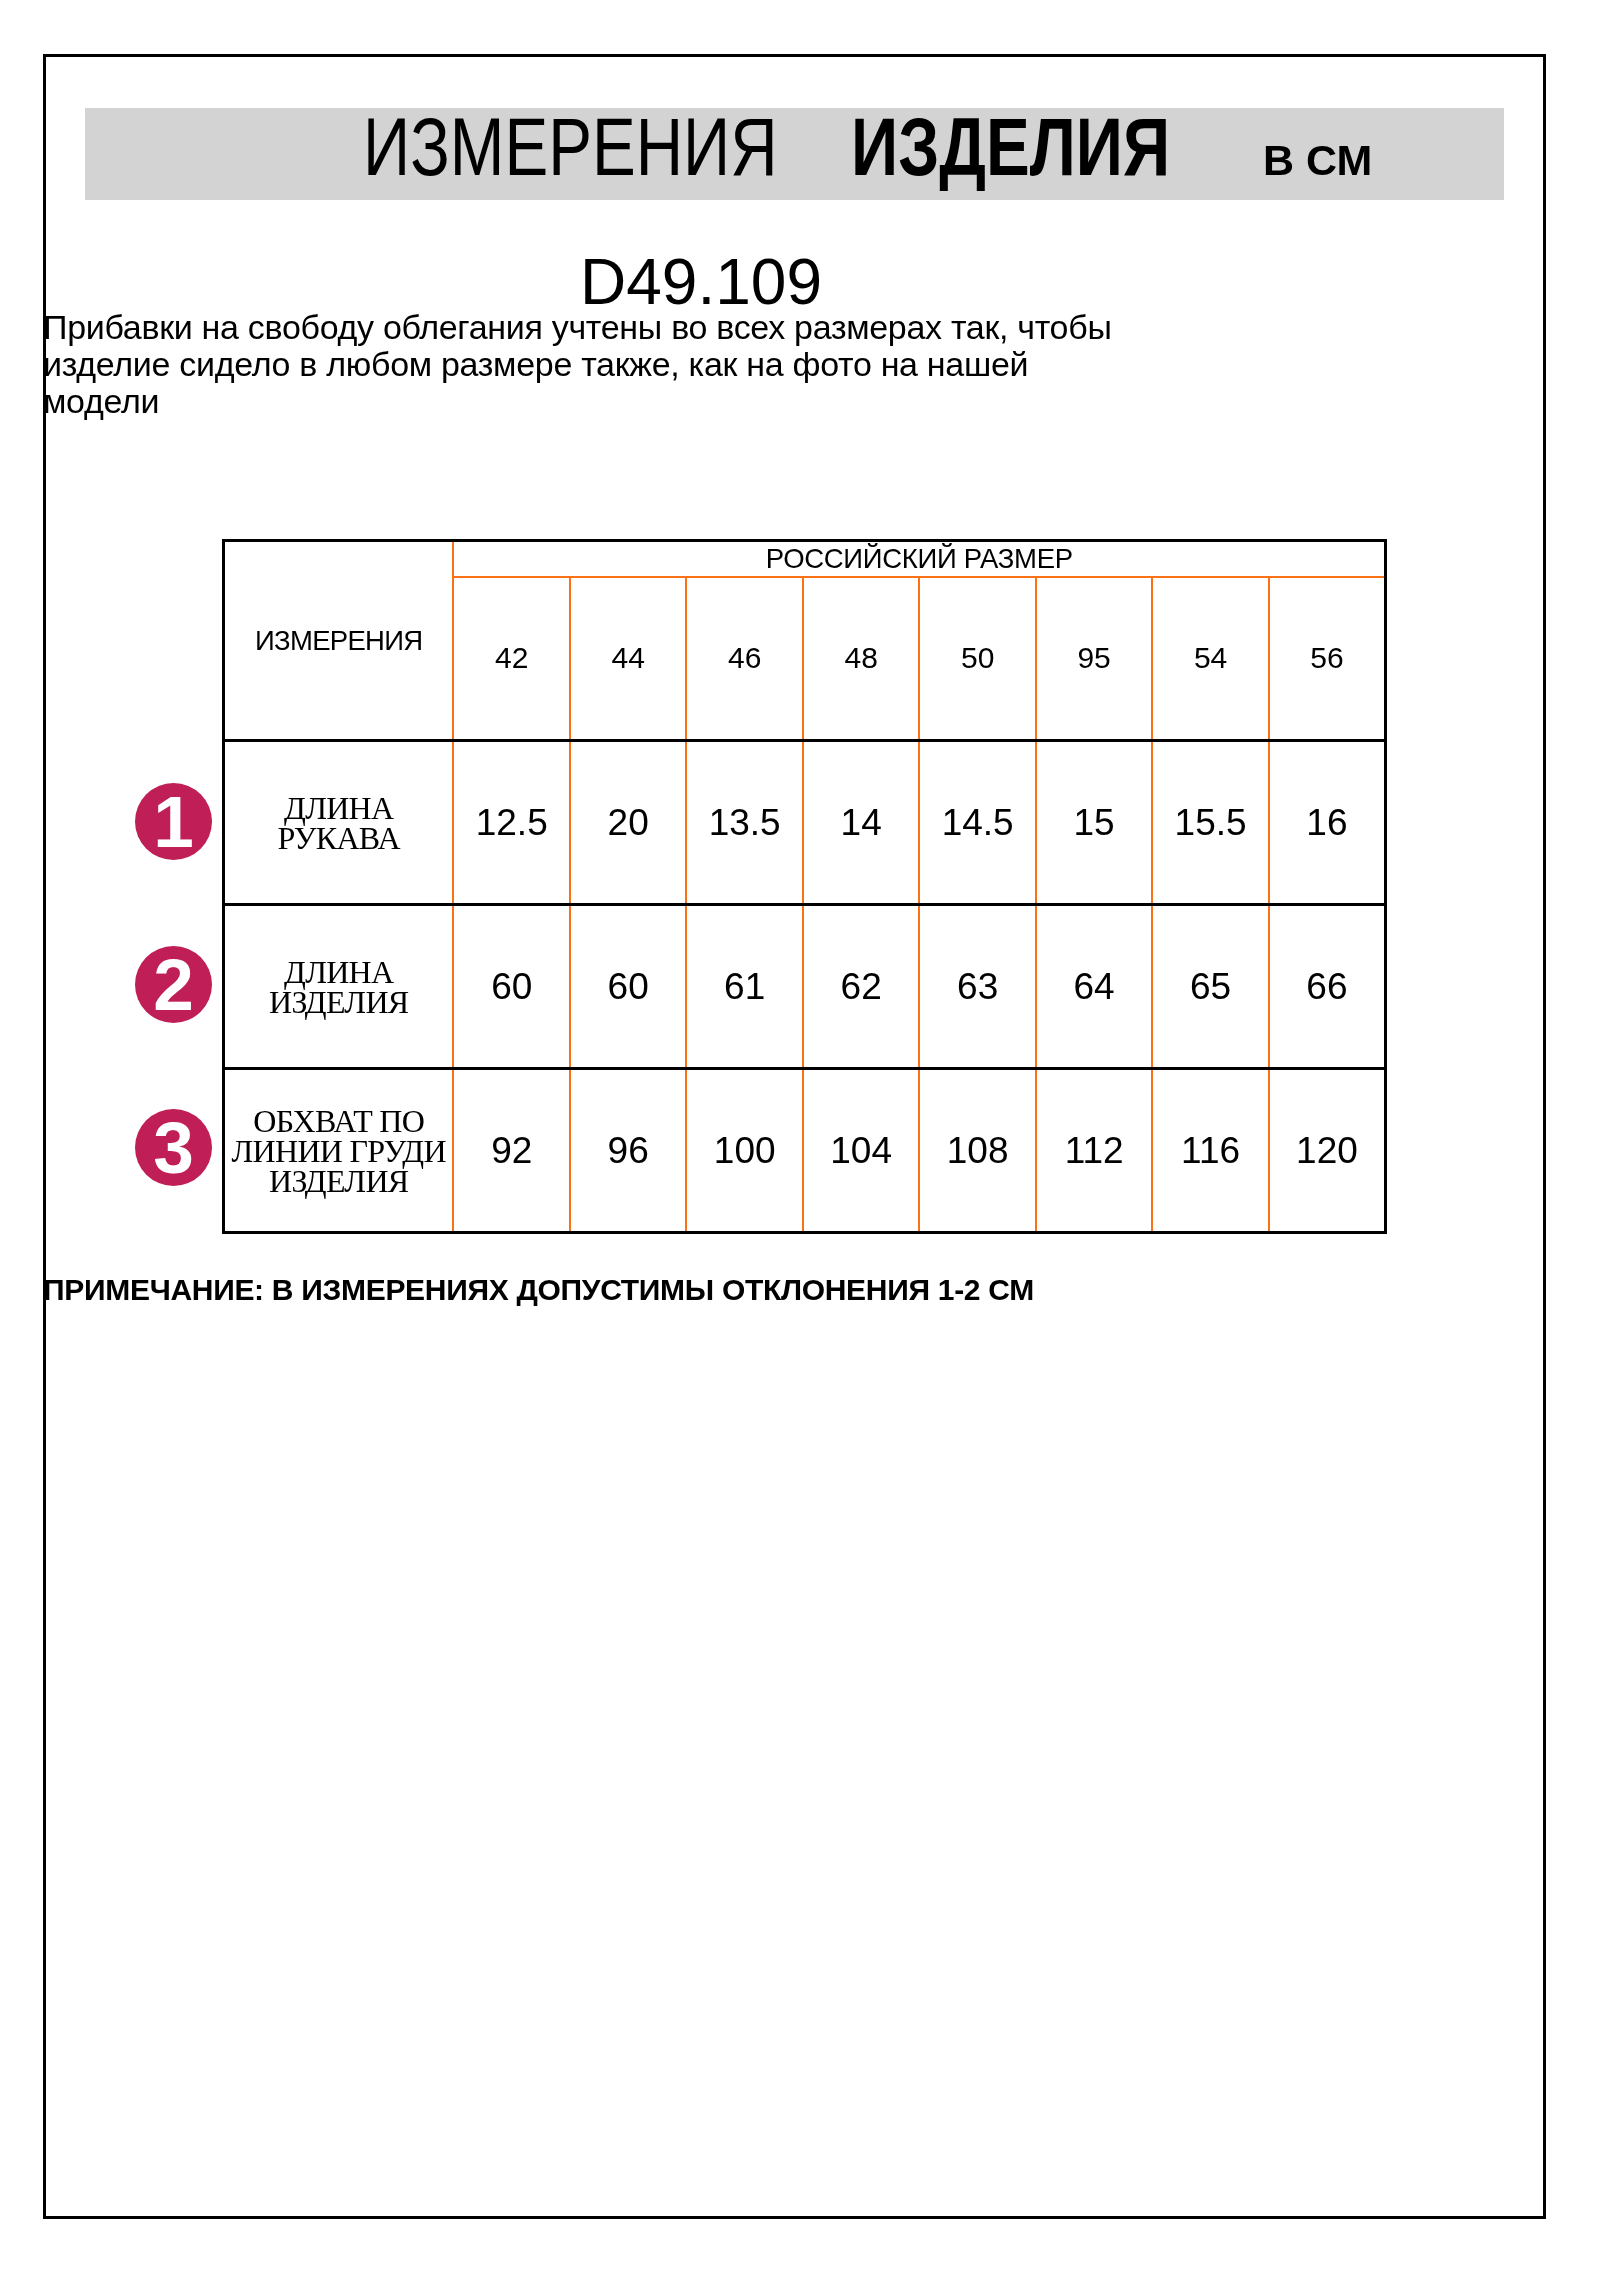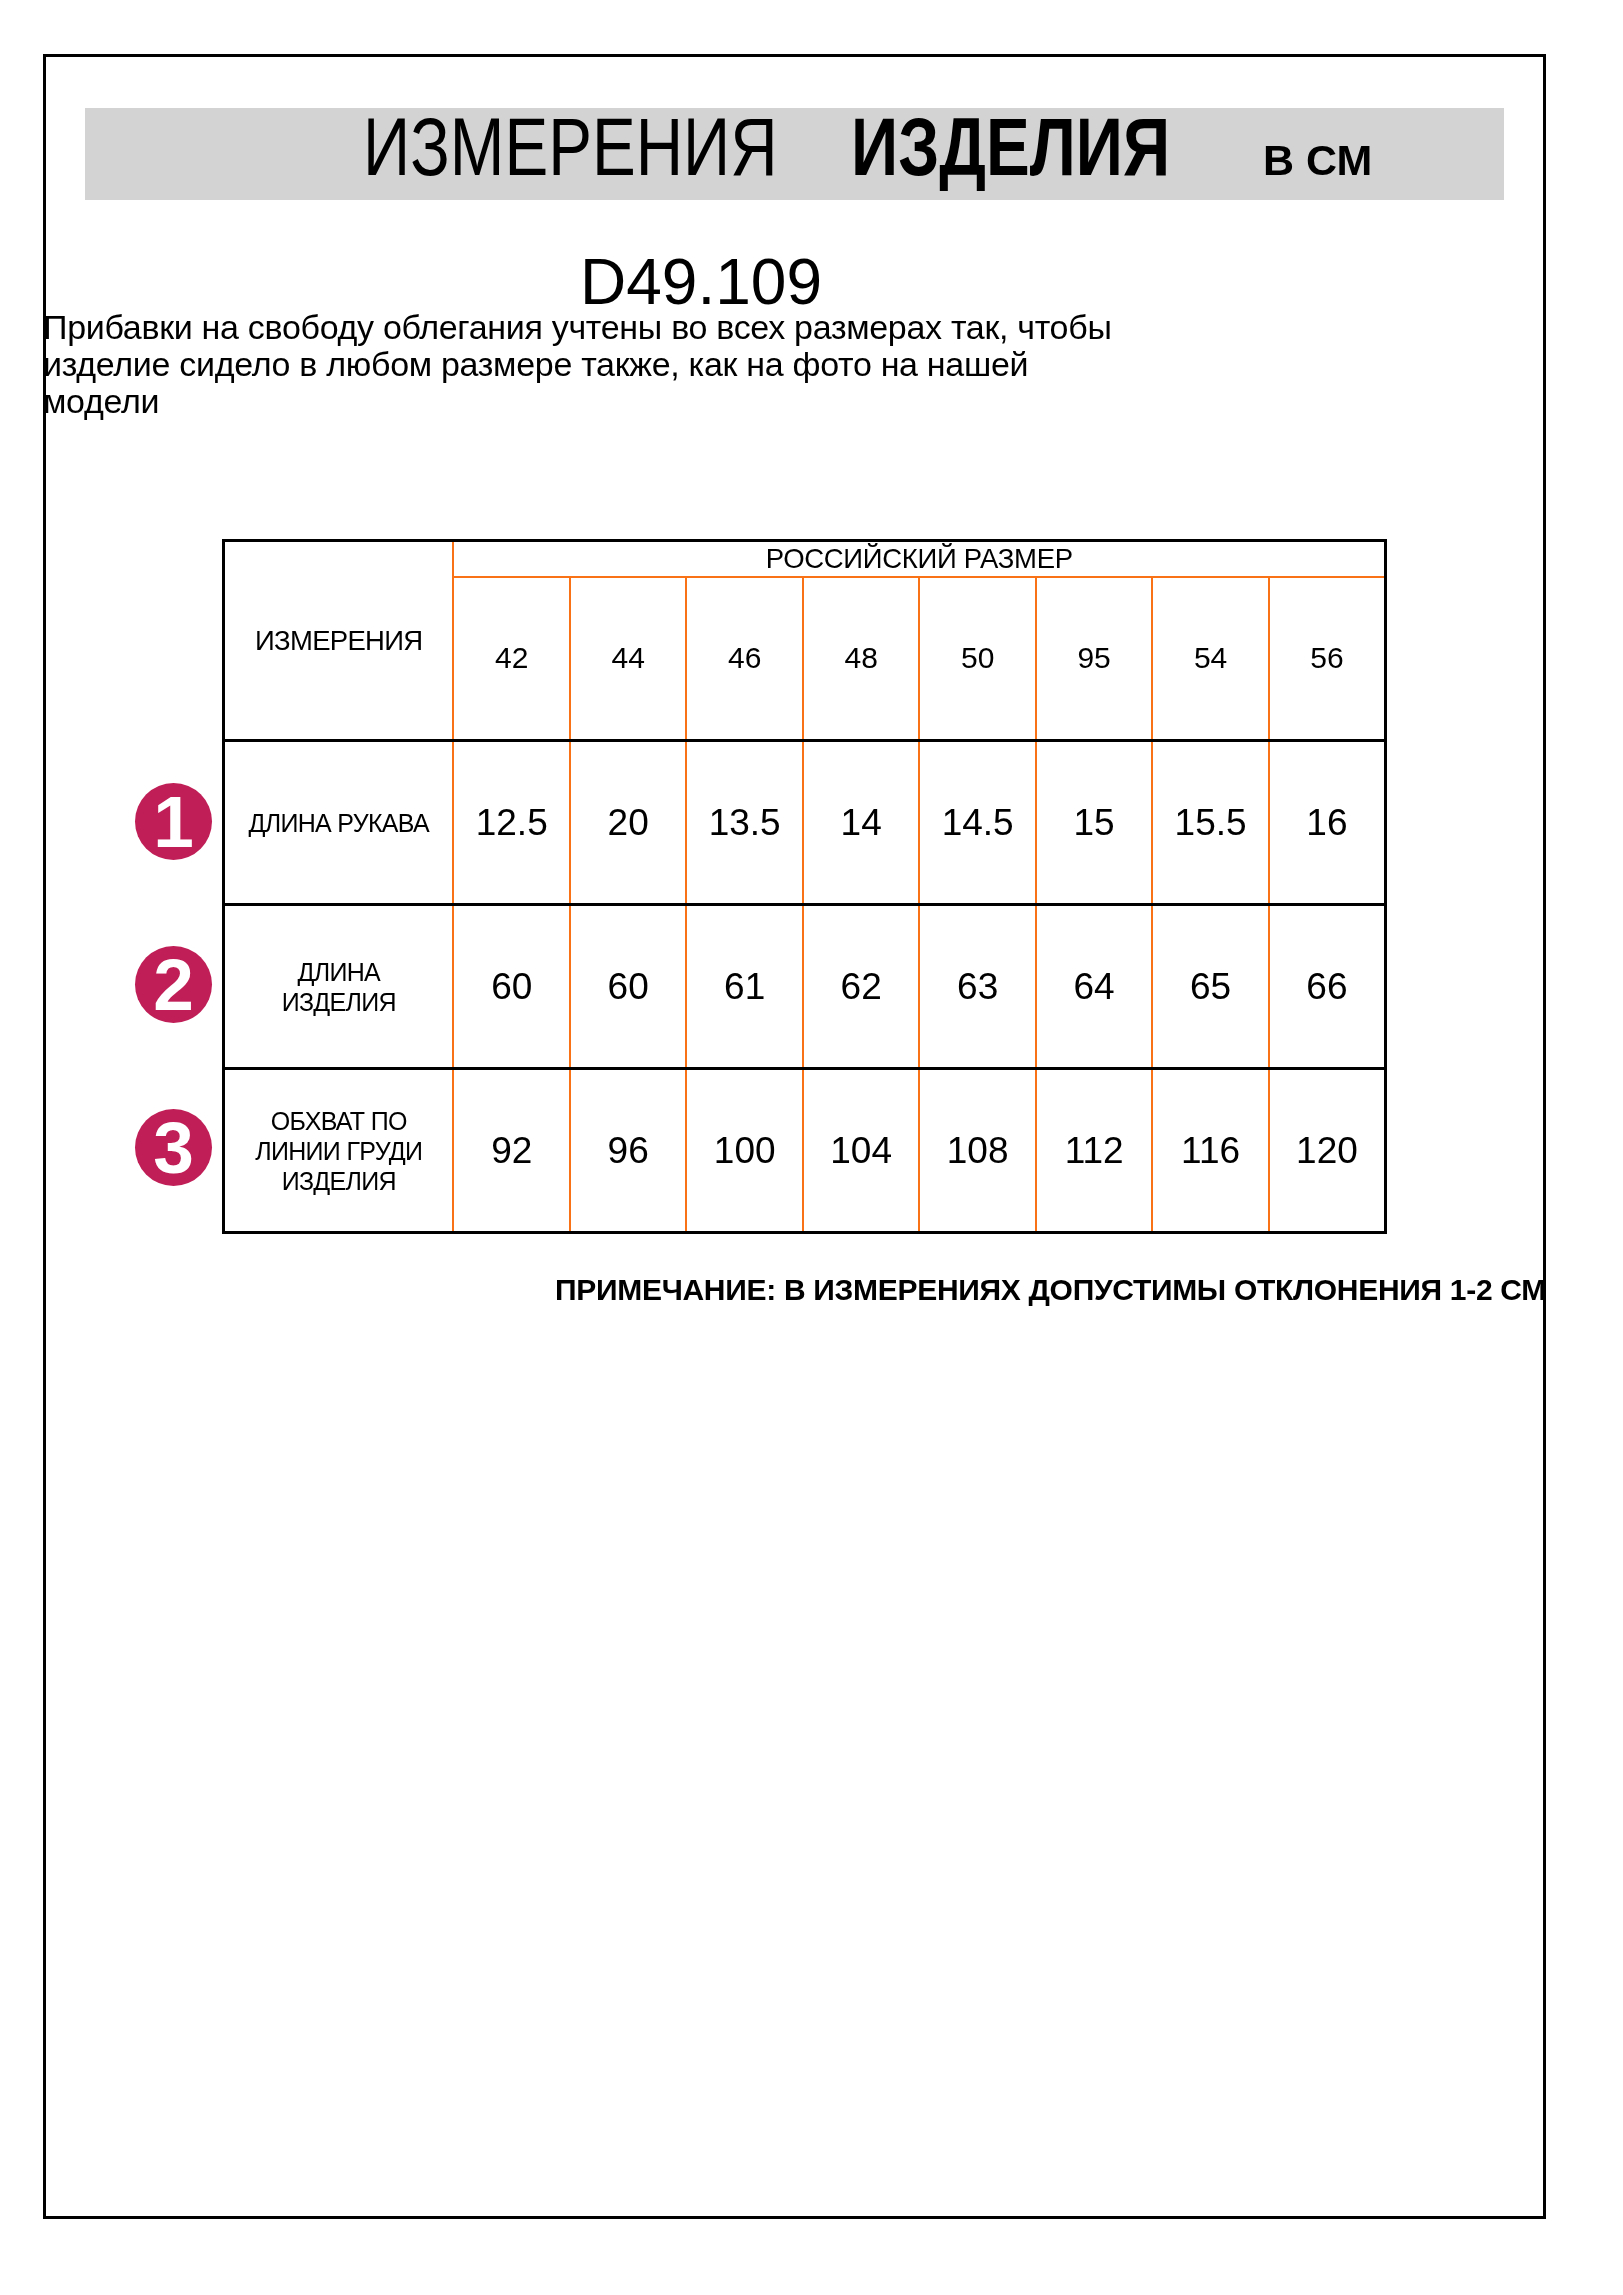--- a/index.html
+++ b/index.html
@@ -108,24 +108,25 @@
   .cell-size-header {
     font-size: 27.5px;
     letter-spacing: -0.3px;
   }
   .cell-size {
     font-size: 30px;
     font-weight: 700;
     margin-left: 44px;
   }
   .cell-label {
-    font-size: 25px;
+    font-size: 32px;
     line-height: 30px;
     letter-spacing: -0.7px;
     white-space: pre-line;
+    font-family: Liberation Serif, serif;
   }
   .cell-value { font-size: 37px; }
   tr.r-data td { border-top: 3.9px solid #000; }
 
   
   .badge {
     position: absolute;
     left: 135px;
     width: 77px;
     height: 77px;
@@ -141,21 +142,21 @@
   }
   .badge-1 { top: 783px; }
   .badge-2 { top: 946px; }
   .badge-3 { top: 1109px; }
 
   .note {
     position: absolute;
     left: 43px;
     top: 1273px;
     width: 1503px;
-    text-align: right;
+    text-align: left;
     font-size: 30px;
     font-weight: 700;
     letter-spacing: -0.3px;
   }
 </style>
 </head>
 <body>
 
 <div class="page-frame"></div>
 

